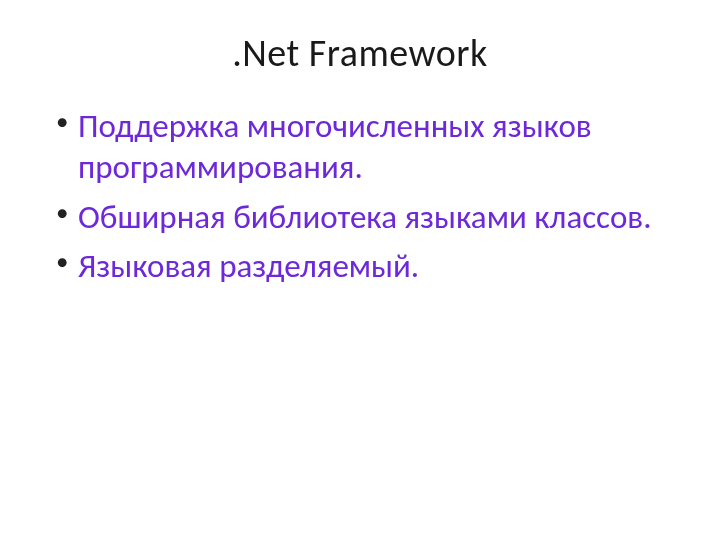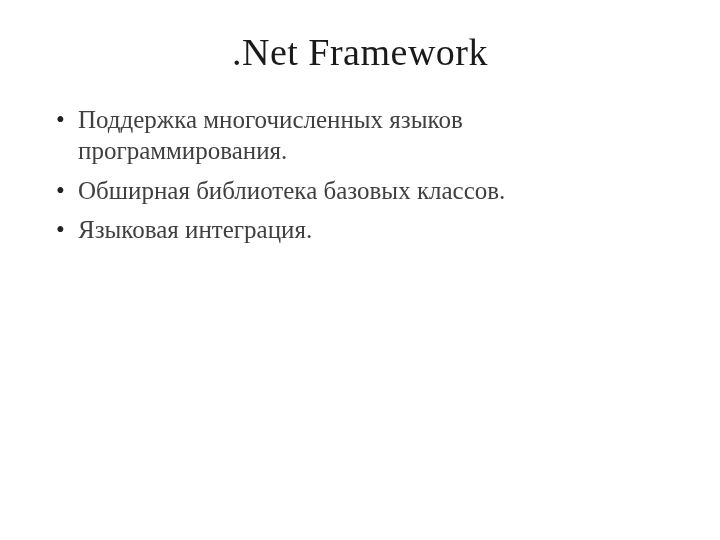--- a/index.html
+++ b/index.html
@@ -1,19 +1,18 @@
 <!DOCTYPE html>
 <html><head>
   <meta charset="utf-8">
   <style>
     * {
       margin: 0;
       padding: 0;
       box-sizing: border-box;
-      font-family: Liberation Serif, serif;
     }
     body {
       width: 720px;
       height: 540px;
       background: #ffffff;
       font-family: Calibri, Arial, sans-serif;
       color: #000000;
       padding: 30px 50px 40px 50px;
     }
     .slide-title {
@@ -24,36 +23,36 @@
       color: #1a1a1a;
       letter-spacing: 0.5px;
     }
     ul.bullet-list {
       list-style: none;
       padding-left: 0;
     }
     ul.bullet-list li {
       position: relative;
       padding-left: 28px;
-      font-size: 25px;
+      font-size: 33px;
       line-height: 1.25;
       margin-bottom: 8px;
-      color: #404040;
+      color: #6d28d9;
     }
     ul.bullet-list li::before {
       content: "•";
       position: absolute;
       left: 6px;
       top: 0;
       font-size: 25px;
       color: #222222;
     }
   </style>
 </head>
 <body>
 
 <h1 class="slide-title">.Net Framework</h1>
 
 <ul class="bullet-list">
   <li>Поддержка многочисленных языков программирования.</li>
-  <li>Обширная библиотека базовых классов.</li>
-  <li>Языковая интеграция.</li>
+  <li>Обширная библиотека языками классов.</li>
+  <li>Языковая разделяемый.</li>
 </ul>
 
 </body></html>

